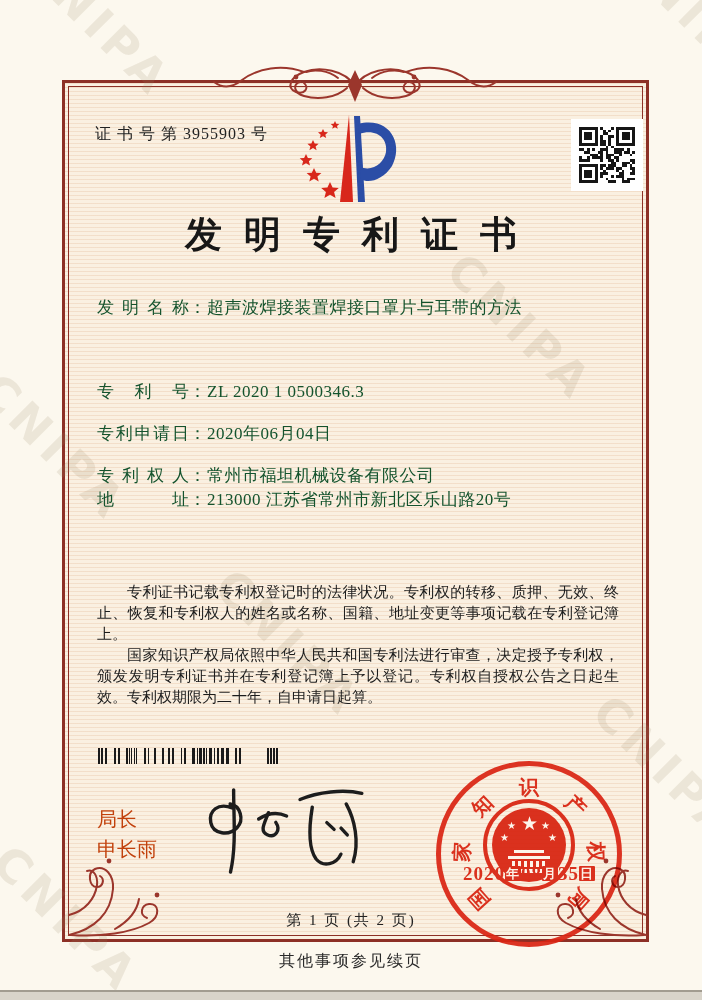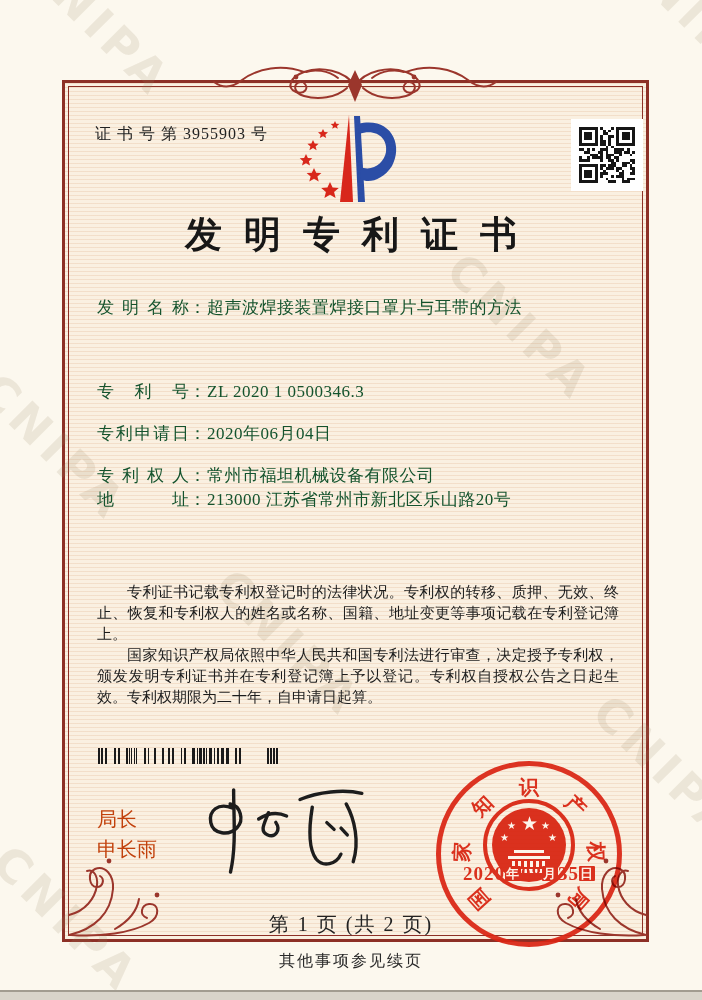--- a/index.html
+++ b/index.html
@@ -52,21 +52,21 @@
   .star-s3{left:49px;top:13px;font-size:10px;}
   .star-s4{left:56px;top:25px;font-size:10px;}
   .emblem .bar{position:absolute;background:#fdf6ec;left:50%;transform:translateX(-50%);}
   .eb1{width:30px;height:3px;top:42px;}
   .eb2{width:42px;height:3px;top:48px;}
   .eb3{width:34px;height:6px;top:53px;background:repeating-linear-gradient(90deg,#fdf6ec 0 3px,#d8220f 3px 6px)!important;}
   .eb4{width:48px;height:4px;top:61px;}
   .seal-date{position:absolute;left:-14px;right:-14px;top:97px;text-align:center;font-size:19px;font-weight:bold;color:#d8220f;font-family:"Liberation Serif",serif;white-space:nowrap;letter-spacing:1px;}
   .seal-date .useg{display:inline-block;background:#d8220f;color:#fdf3e8;font-size:13px;line-height:15px;padding:0 1px;vertical-align:2px;border-radius:1px;}
 
-  .page-foot{position:absolute;left:0;top:911px;width:702px;text-align:center;font-size:20px;color:#222;letter-spacing:2px;}
+  .page-foot{position:absolute;left:0;top:911px;width:702px;text-align:center;font-size:15px;color:#222;letter-spacing:2px;}
   .after-note{position:absolute;left:0;top:951px;width:702px;text-align:center;font-size:16px;color:#2a2a2a;letter-spacing:2px;z-index:3;}
 
   .ornament{position:absolute;z-index:3;pointer-events:none;}
   .orn-top{left:212px;top:60px;}
   .orn-bl{left:65px;top:831px;}
   .orn-br{left:538px;top:831px;transform:scaleX(-1);}
 
   .photo-edge{position:absolute;left:0;bottom:0;width:702px;height:8px;background:#d9d4ca;border-top:2px solid #a29c90;z-index:5;}
 </style>
 </head>

